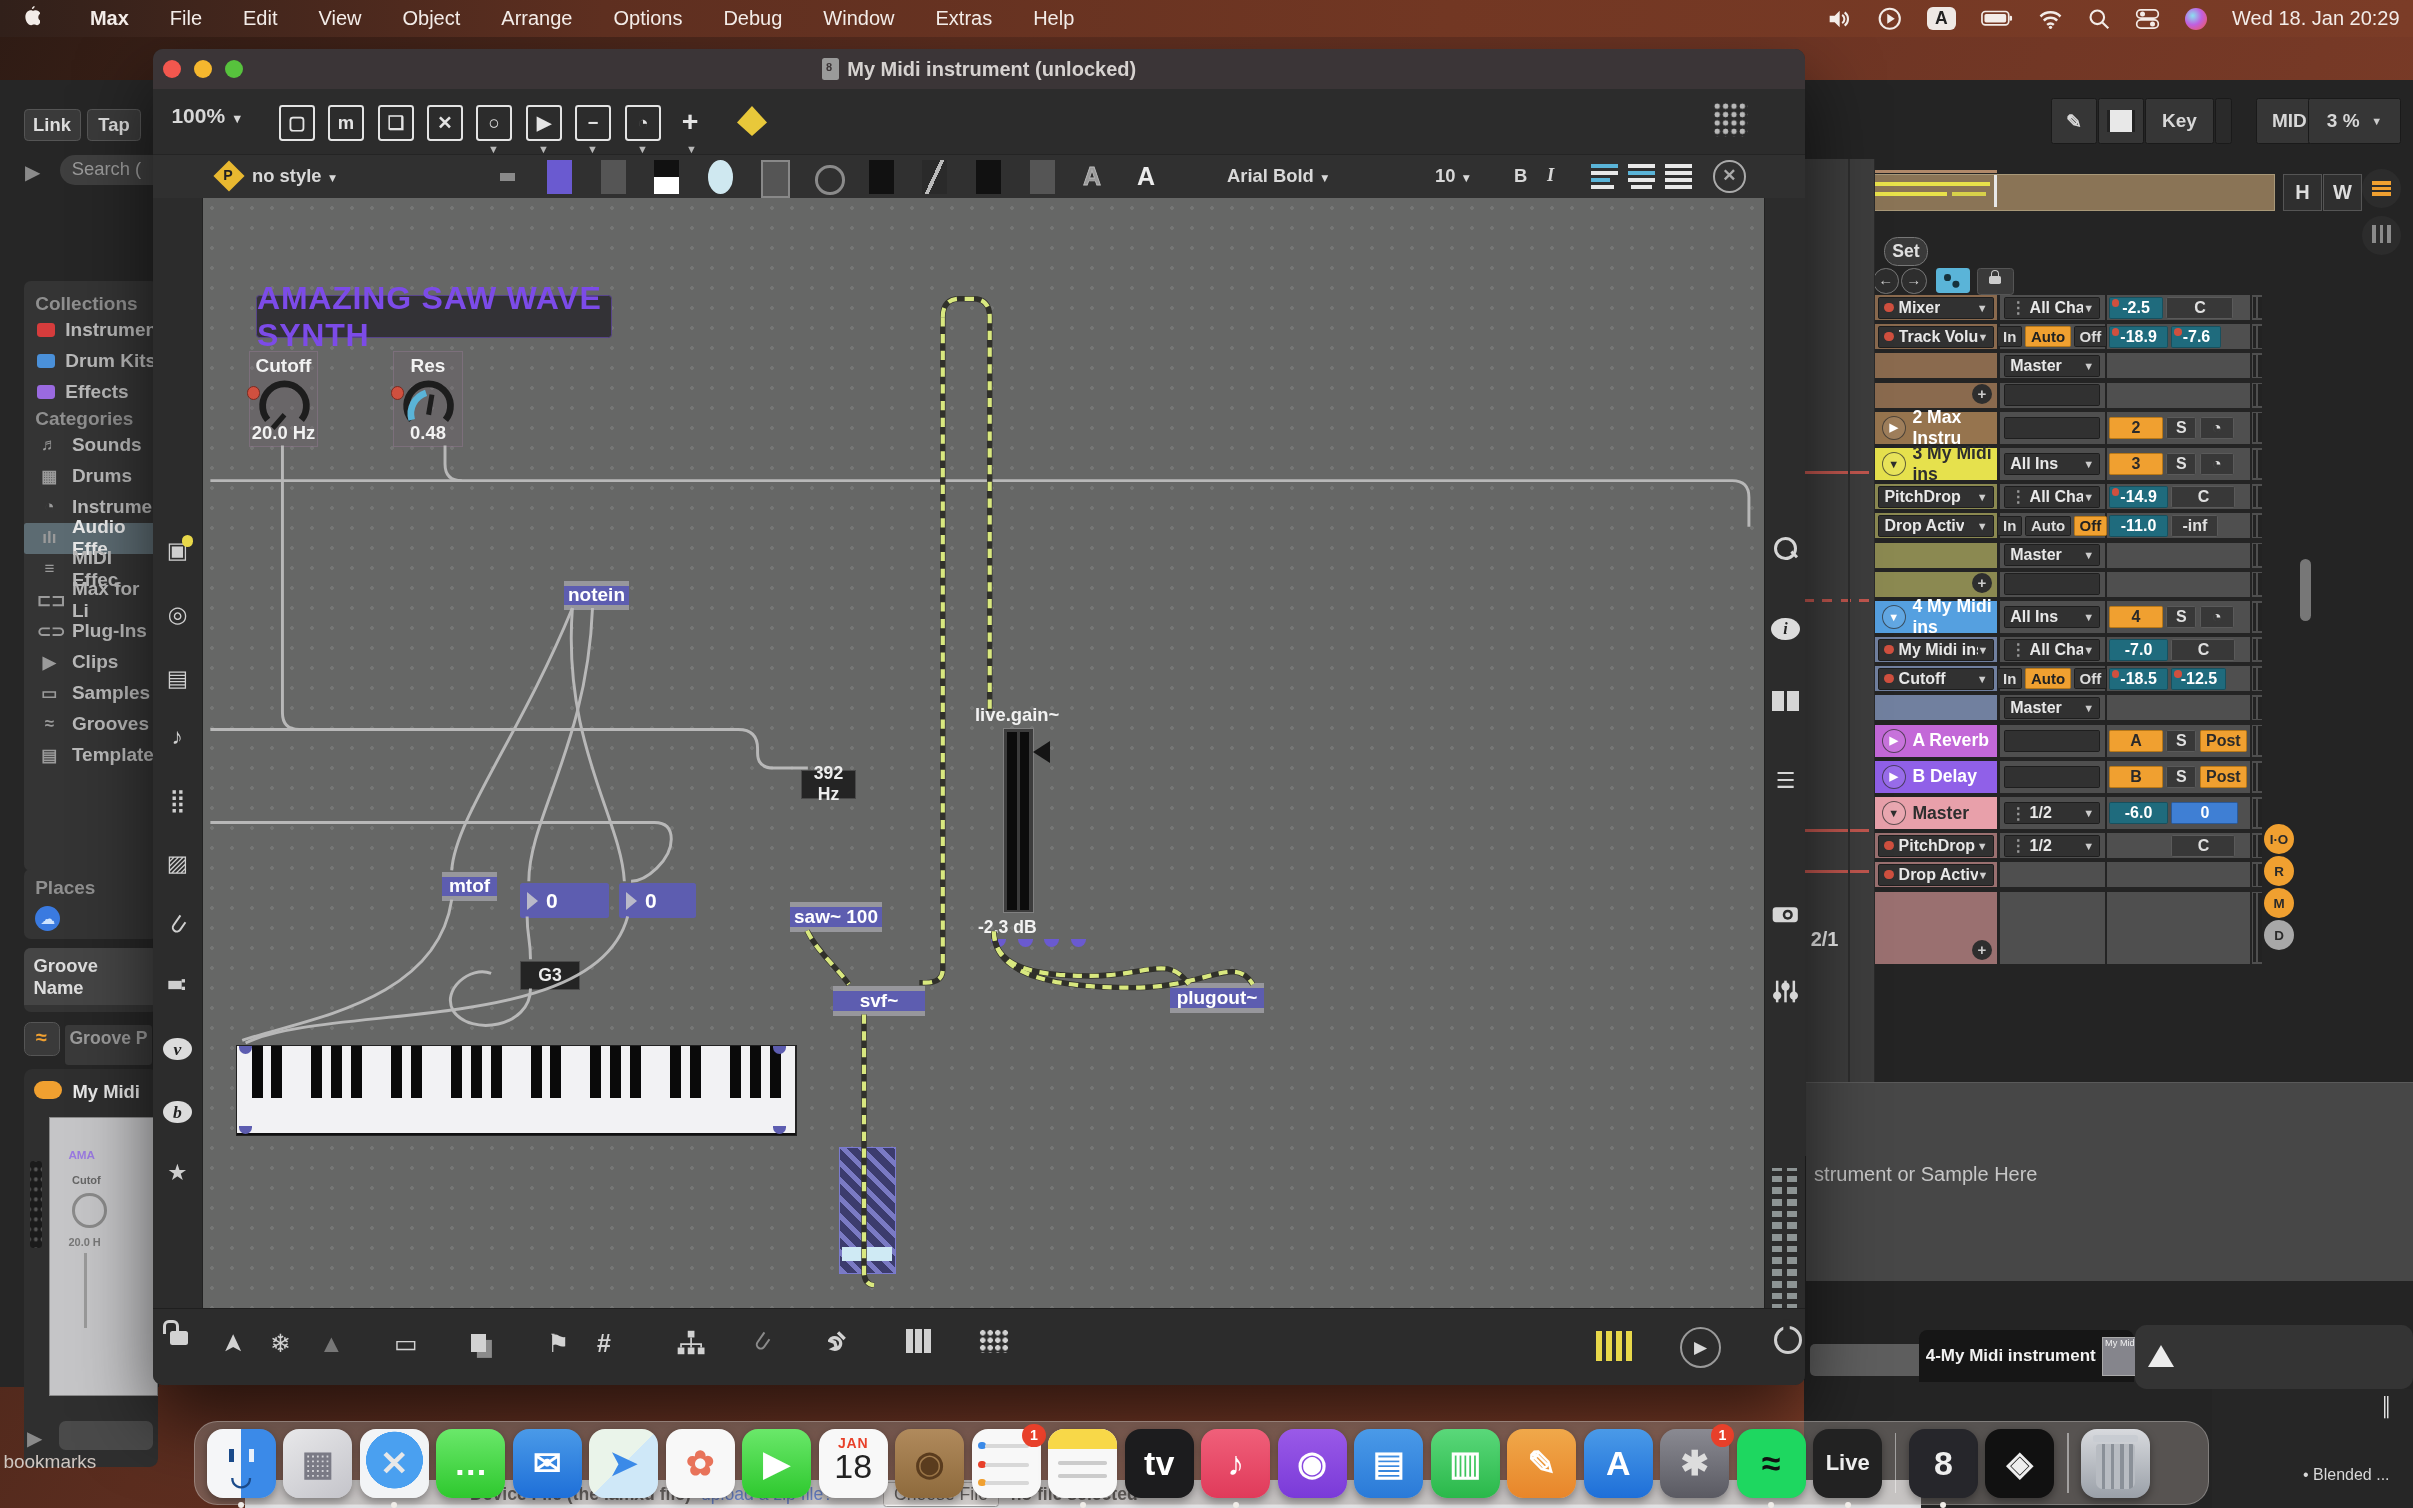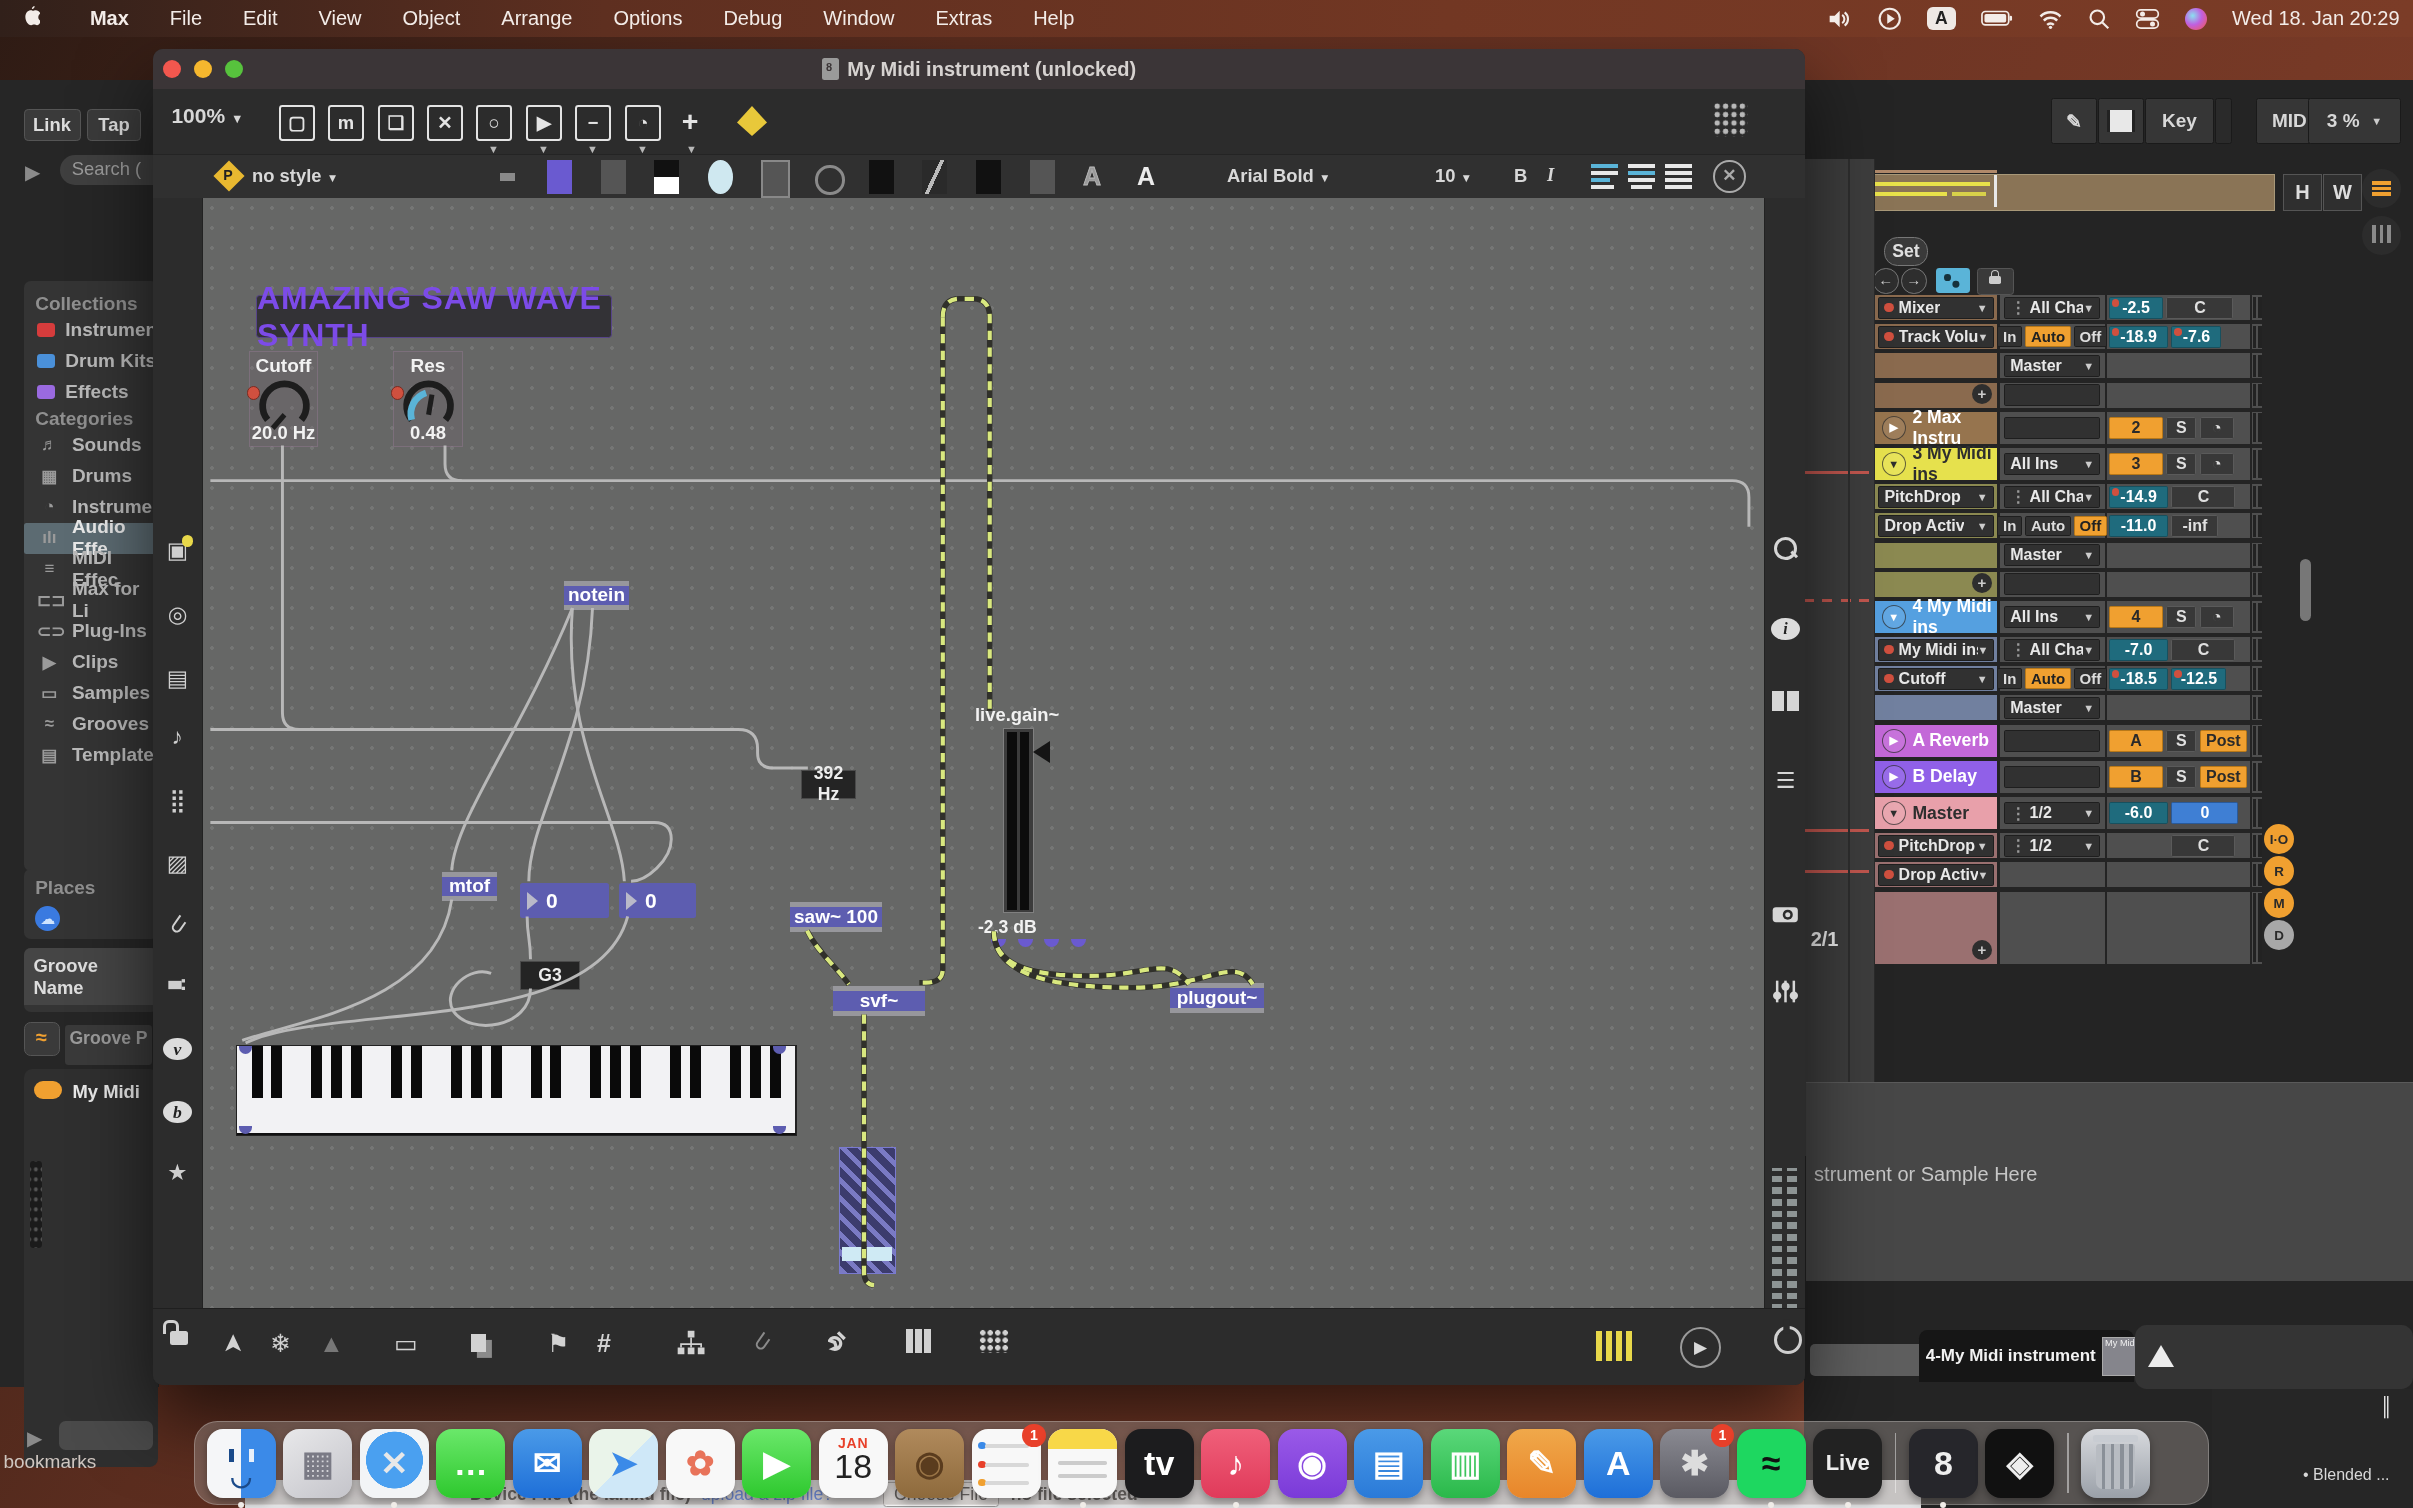--- a/index.html
+++ b/index.html
@@ -288,20 +288,27 @@
 
     <div class="abs" id="groove-box">
       <div id="groove-head">Groove Name</div>
     </div>
     <div class="abs" style="left:23.5px;top:942px;width:34px;height:32px;background:#3a3a3a;border:0.8px solid #555;border-radius:6.7px;color:#f0a030;text-align:center;line-height:28.5px;font-size:20px;font-weight:bold;">≈</div>
     <div class="abs" style="left:65px;top:945px;width:87px;height:40px;background:#3a3a3a;border-radius:3.4px;color:#9a9a9a;font-size:17.6px;font-weight:bold;text-align:center;line-height:27px;">Groove P</div>
 
     <div class="abs" id="device-box">
       <div class="abs" style="left:10px;top:11.7px;width:28.5px;height:18.4px;border-radius:9.2px;background:#f0a030;"></div>
       <div class="abs" style="left:49px;top:11.7px;color:#e8e8e8;font-weight:bold;font-size:18.4px;">My Midi</div>
+    </div>
+    <div class="abs" id="device-preview">
+      <div style="color:#9a7ae0;font-size:11.7px;font-weight:bold;margin:30px 0 0 18.4px;">AMA</div>
+      <div style="color:#666;font-size:11px;font-weight:bold;margin:13.4px 0 0 22px;">Cutof</div>
+      <div style="width:28.5px;height:28.5px;border:3.4px solid #8a8a8a;border-radius:50%;margin:6.7px 0 0 22px;"></div>
+      <div style="color:#777;font-size:11px;font-weight:bold;margin:8.4px 0 0 18.4px;">20.0 H</div>
+      <div style="width:2.5px;height:75px;background:#9a9a9a;margin:5px 0 0 34px;"></div>
     </div>
     <div class="abs" id="dots-strip"></div>
     <div class="abs" style="left:27px;top:1346px;color:#8a8a8a;font-size:20px;">▶</div>
     <div class="abs" style="left:59px;top:1341px;width:94px;height:28.5px;background:#4a4a4a;border-radius:6.7px;"></div>
   </div>
   <div class="abs" style="left:3.4px;top:1451px;color:#cfc6c0;font-size:19px;z-index:11;">bookmarks</div>
 
   <div id="abl-right" class="abs">
 
     <div class="topbtn" style="left:247px;width:44px;">✎</div>

